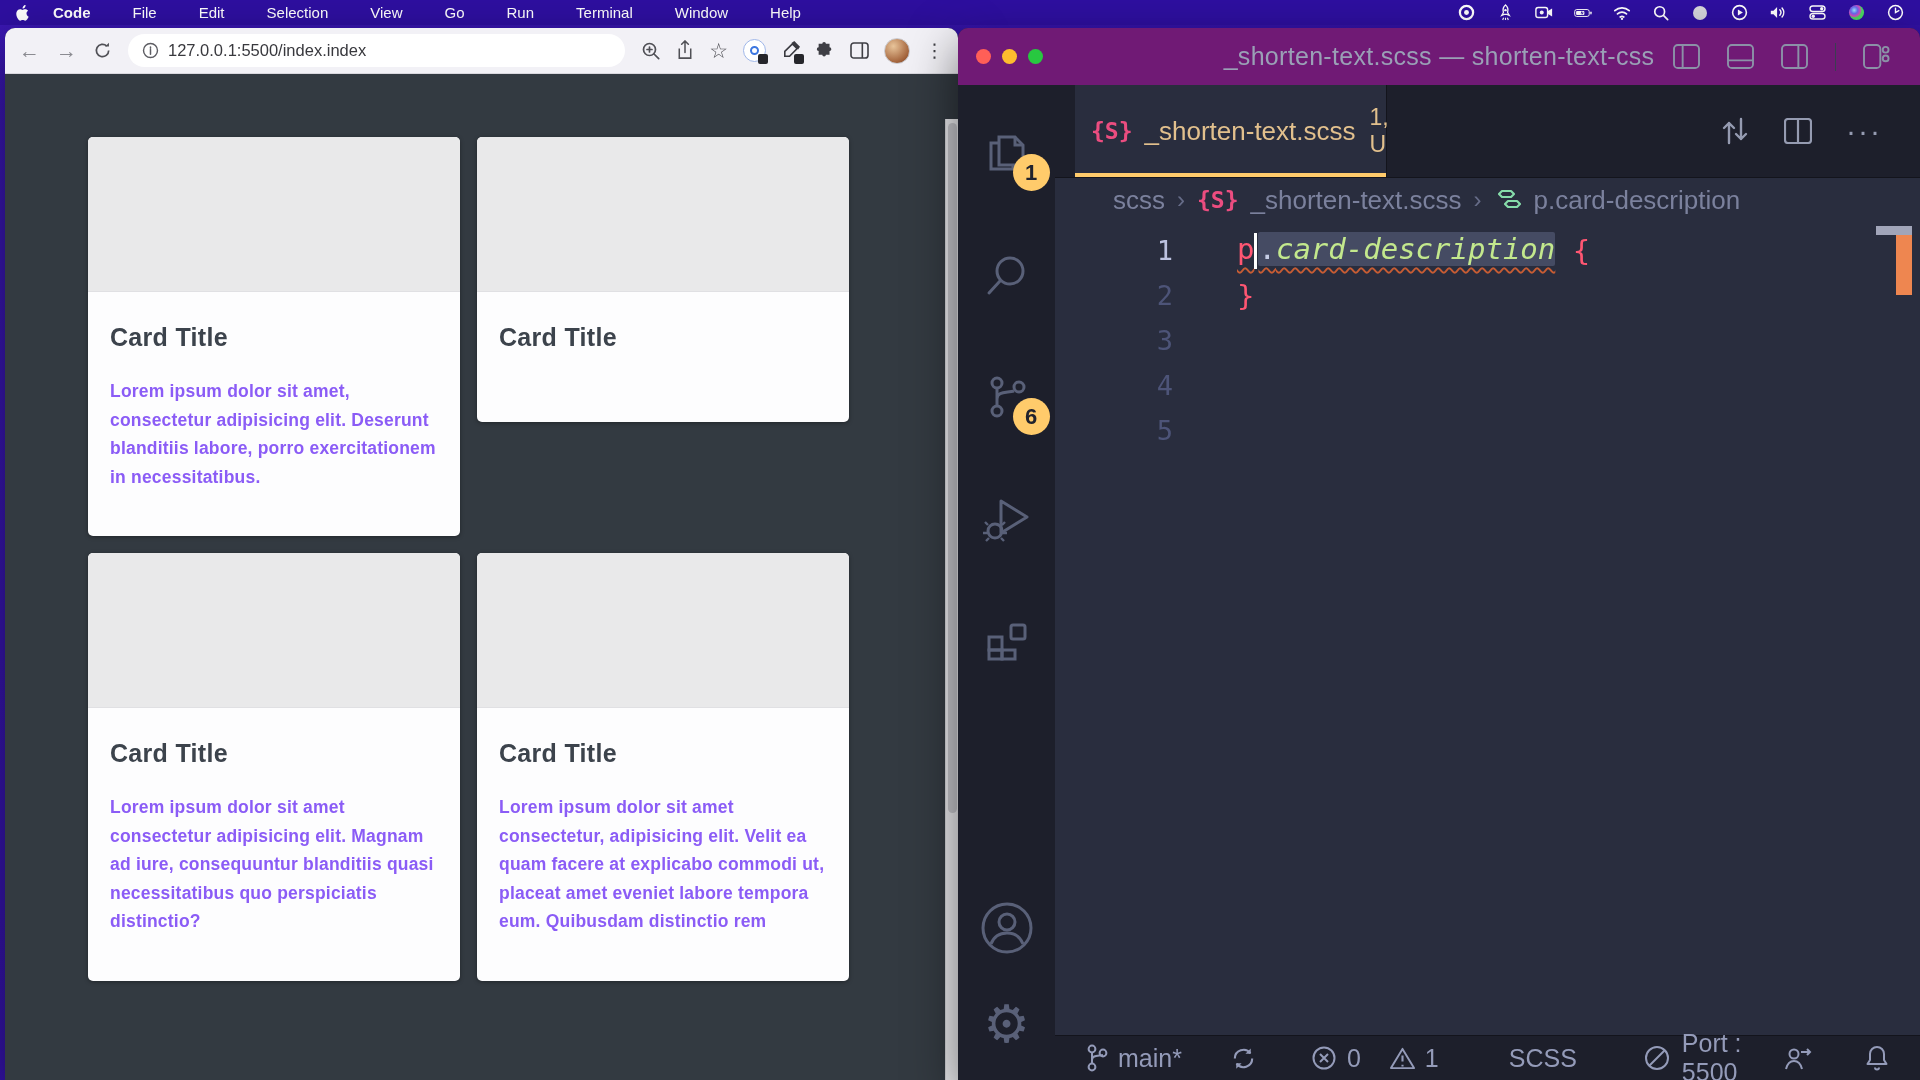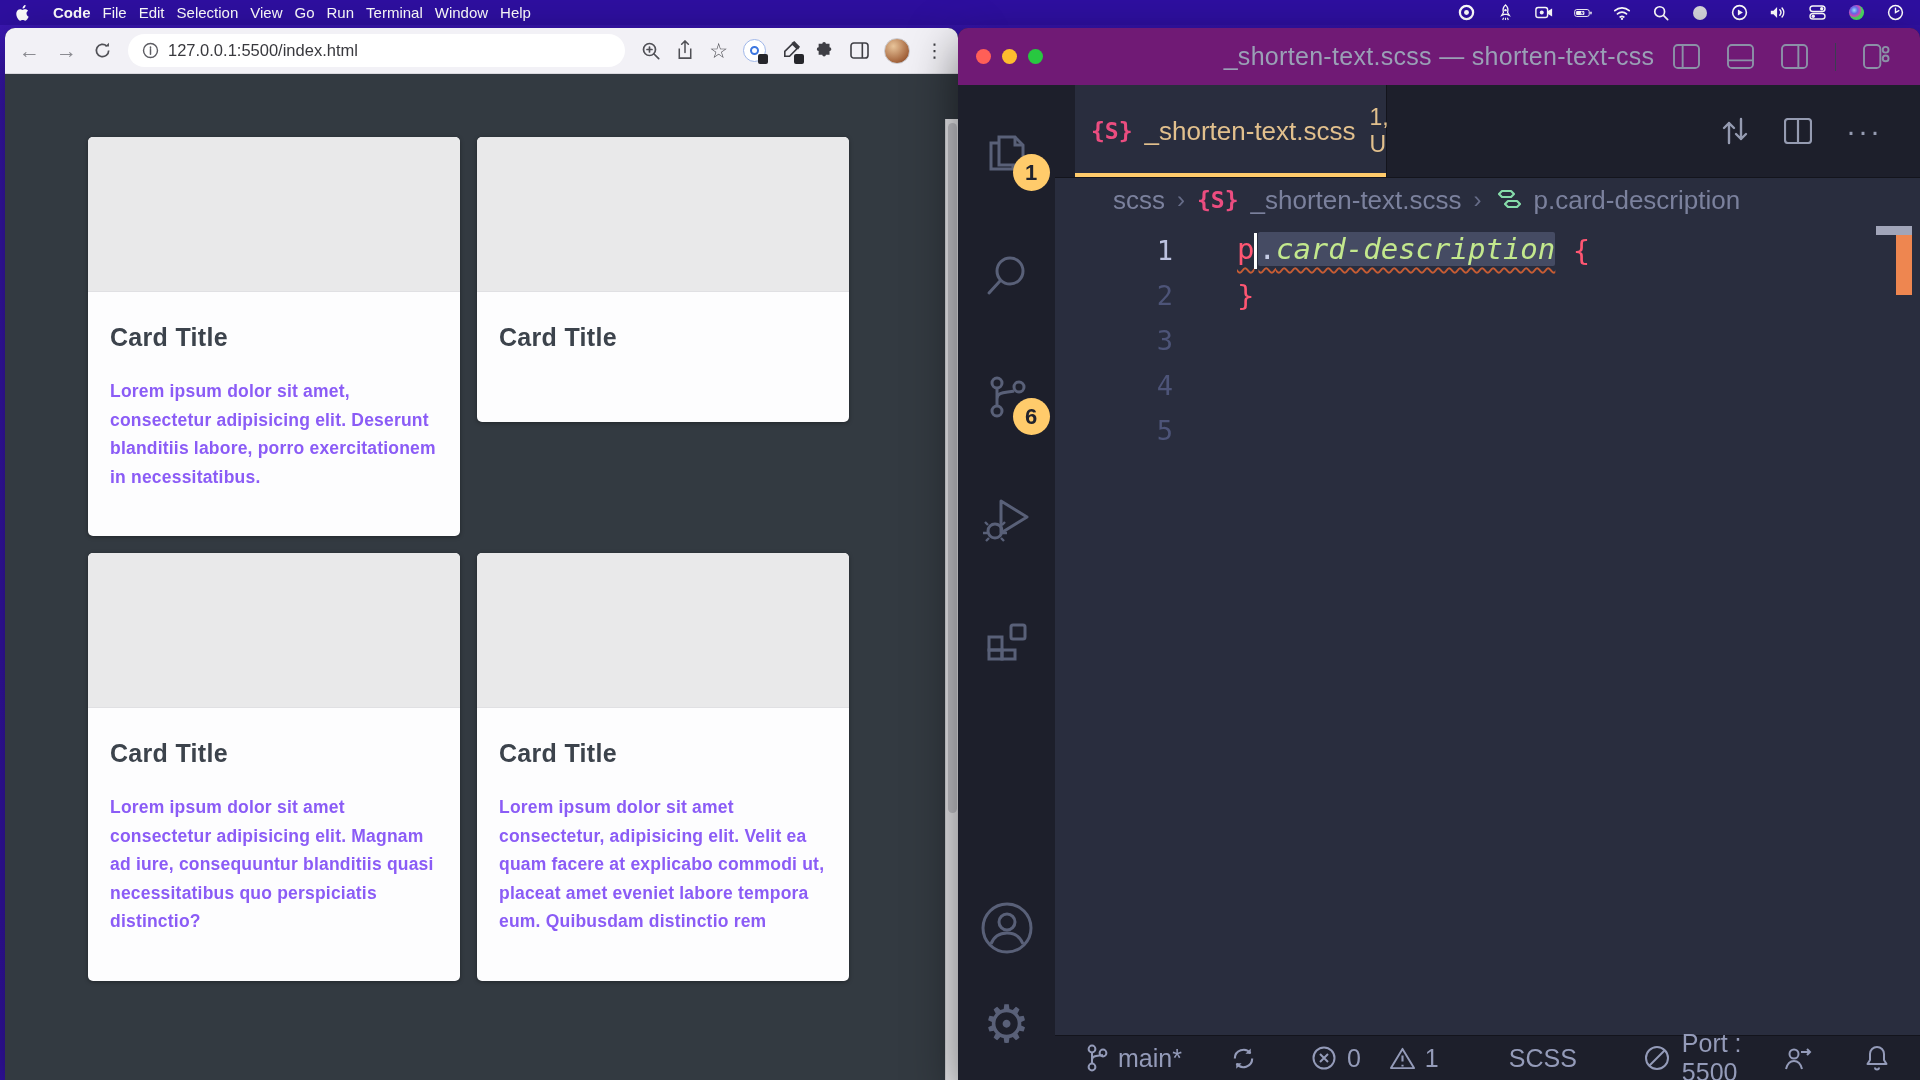--- a/index.html
+++ b/index.html
@@ -3,21 +3,21 @@
 <meta charset="utf-8">
 <style>
   * { margin:0; padding:0; box-sizing:border-box; }
   html,body { width:1920px; height:1080px; overflow:hidden; }
   body { position:relative; background:linear-gradient(135deg,#3a17b2,#2c0d9b); font-family:"Liberation Sans",sans-serif; }
   svg { display:block; }
 
   
   .menubar { position:absolute; top:0; left:0; right:0; height:25px; background:#2e0fa0; display:flex; align-items:center; padding:0 16px; color:#fff; font-size:15px; }
   .menubar .apple { margin-right:22px; }
-  .menu-items { display:flex; gap:12px; align-items:center; }
+  .menu-items { display:flex; gap:42px; align-items:center; }
   .menu-item { color:#fff; }
   .menu-item.app { font-weight:bold; }
   .menu-status { margin-left:auto; display:flex; gap:21px; align-items:center; }
   .mi { width:18px; height:18px; display:flex; align-items:center; justify-content:center; }
 
   
   .browser { position:absolute; left:5px; top:28px; width:953px; bottom:0; border-radius:10px 10px 0 0; overflow:hidden; background:#333a41; box-shadow:0 18px 50px rgba(0,0,0,.5); }
   .b-tabstrip { height:45px; background:#b3b2ba; display:flex; align-items:flex-end; position:relative; }
   .b-traffic { position:absolute; left:16px; top:15px; display:flex; gap:12px; }
   .b-traffic i { width:14px; height:14px; border-radius:50%; background:#c6c5cb; border:1px solid #aaa9b0; }
@@ -225,21 +225,21 @@
           <path d="M16.8 1.8v4h-4z" fill="#515157"></path>
         </svg>
       </span>
     <div class="urlpill">
       <span>
           <svg width="17" height="17" viewBox="0 0 18 18">
             <circle cx="9" cy="9" r="7.4" fill="none" stroke="#5d5d63" stroke-width="1.5"></circle>
             <path d="M9 8v5M9 5.2v1.4" stroke="#5d5d63" stroke-width="1.6" stroke-linecap="round"></path>
           </svg>
         </span>
-      <span class="url">127.0.0.1:5500/index.html</span>
+      <span class="url">127.0.0.1:5500/index.index</span>
     </div>
     <div class="b-actions">
       <span>
           <svg width="20" height="20" viewBox="0 0 20 20">
             <circle cx="8.5" cy="8.5" r="6" fill="none" stroke="#505056" stroke-width="1.7"></circle>
             <path d="M13 13l4.7 4.7M6 8.5h5M8.5 6v5" stroke="#505056" stroke-width="1.7" stroke-linecap="round"></path>
           </svg>
         </span>
       <span>
           <svg width="18" height="21" viewBox="0 0 18 22">

